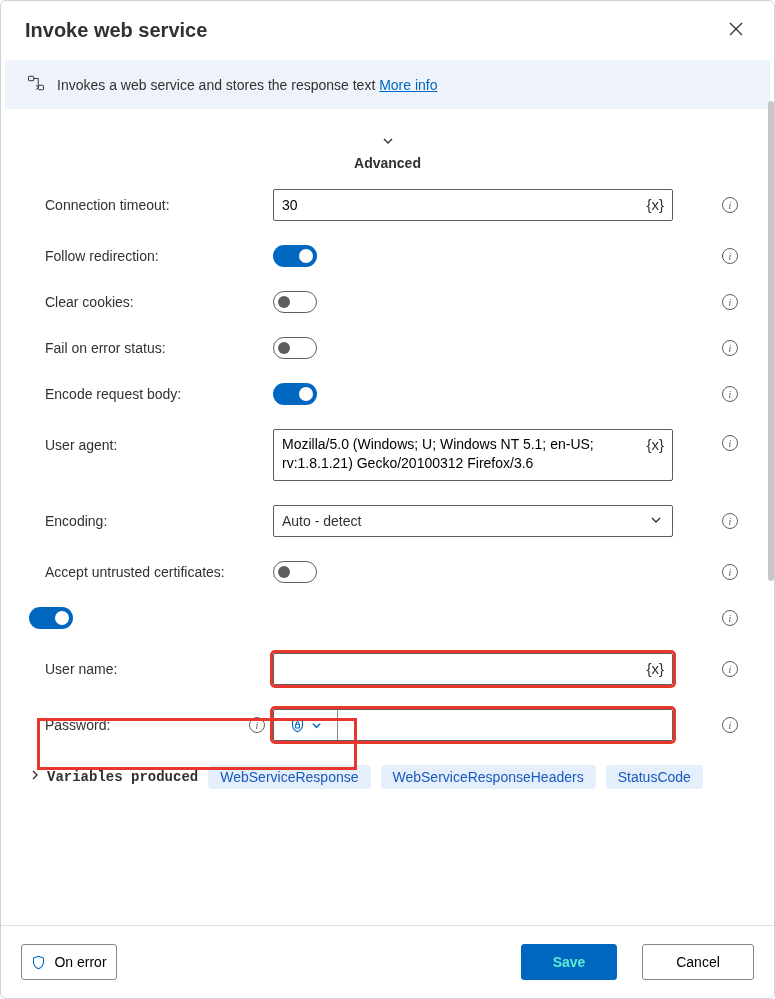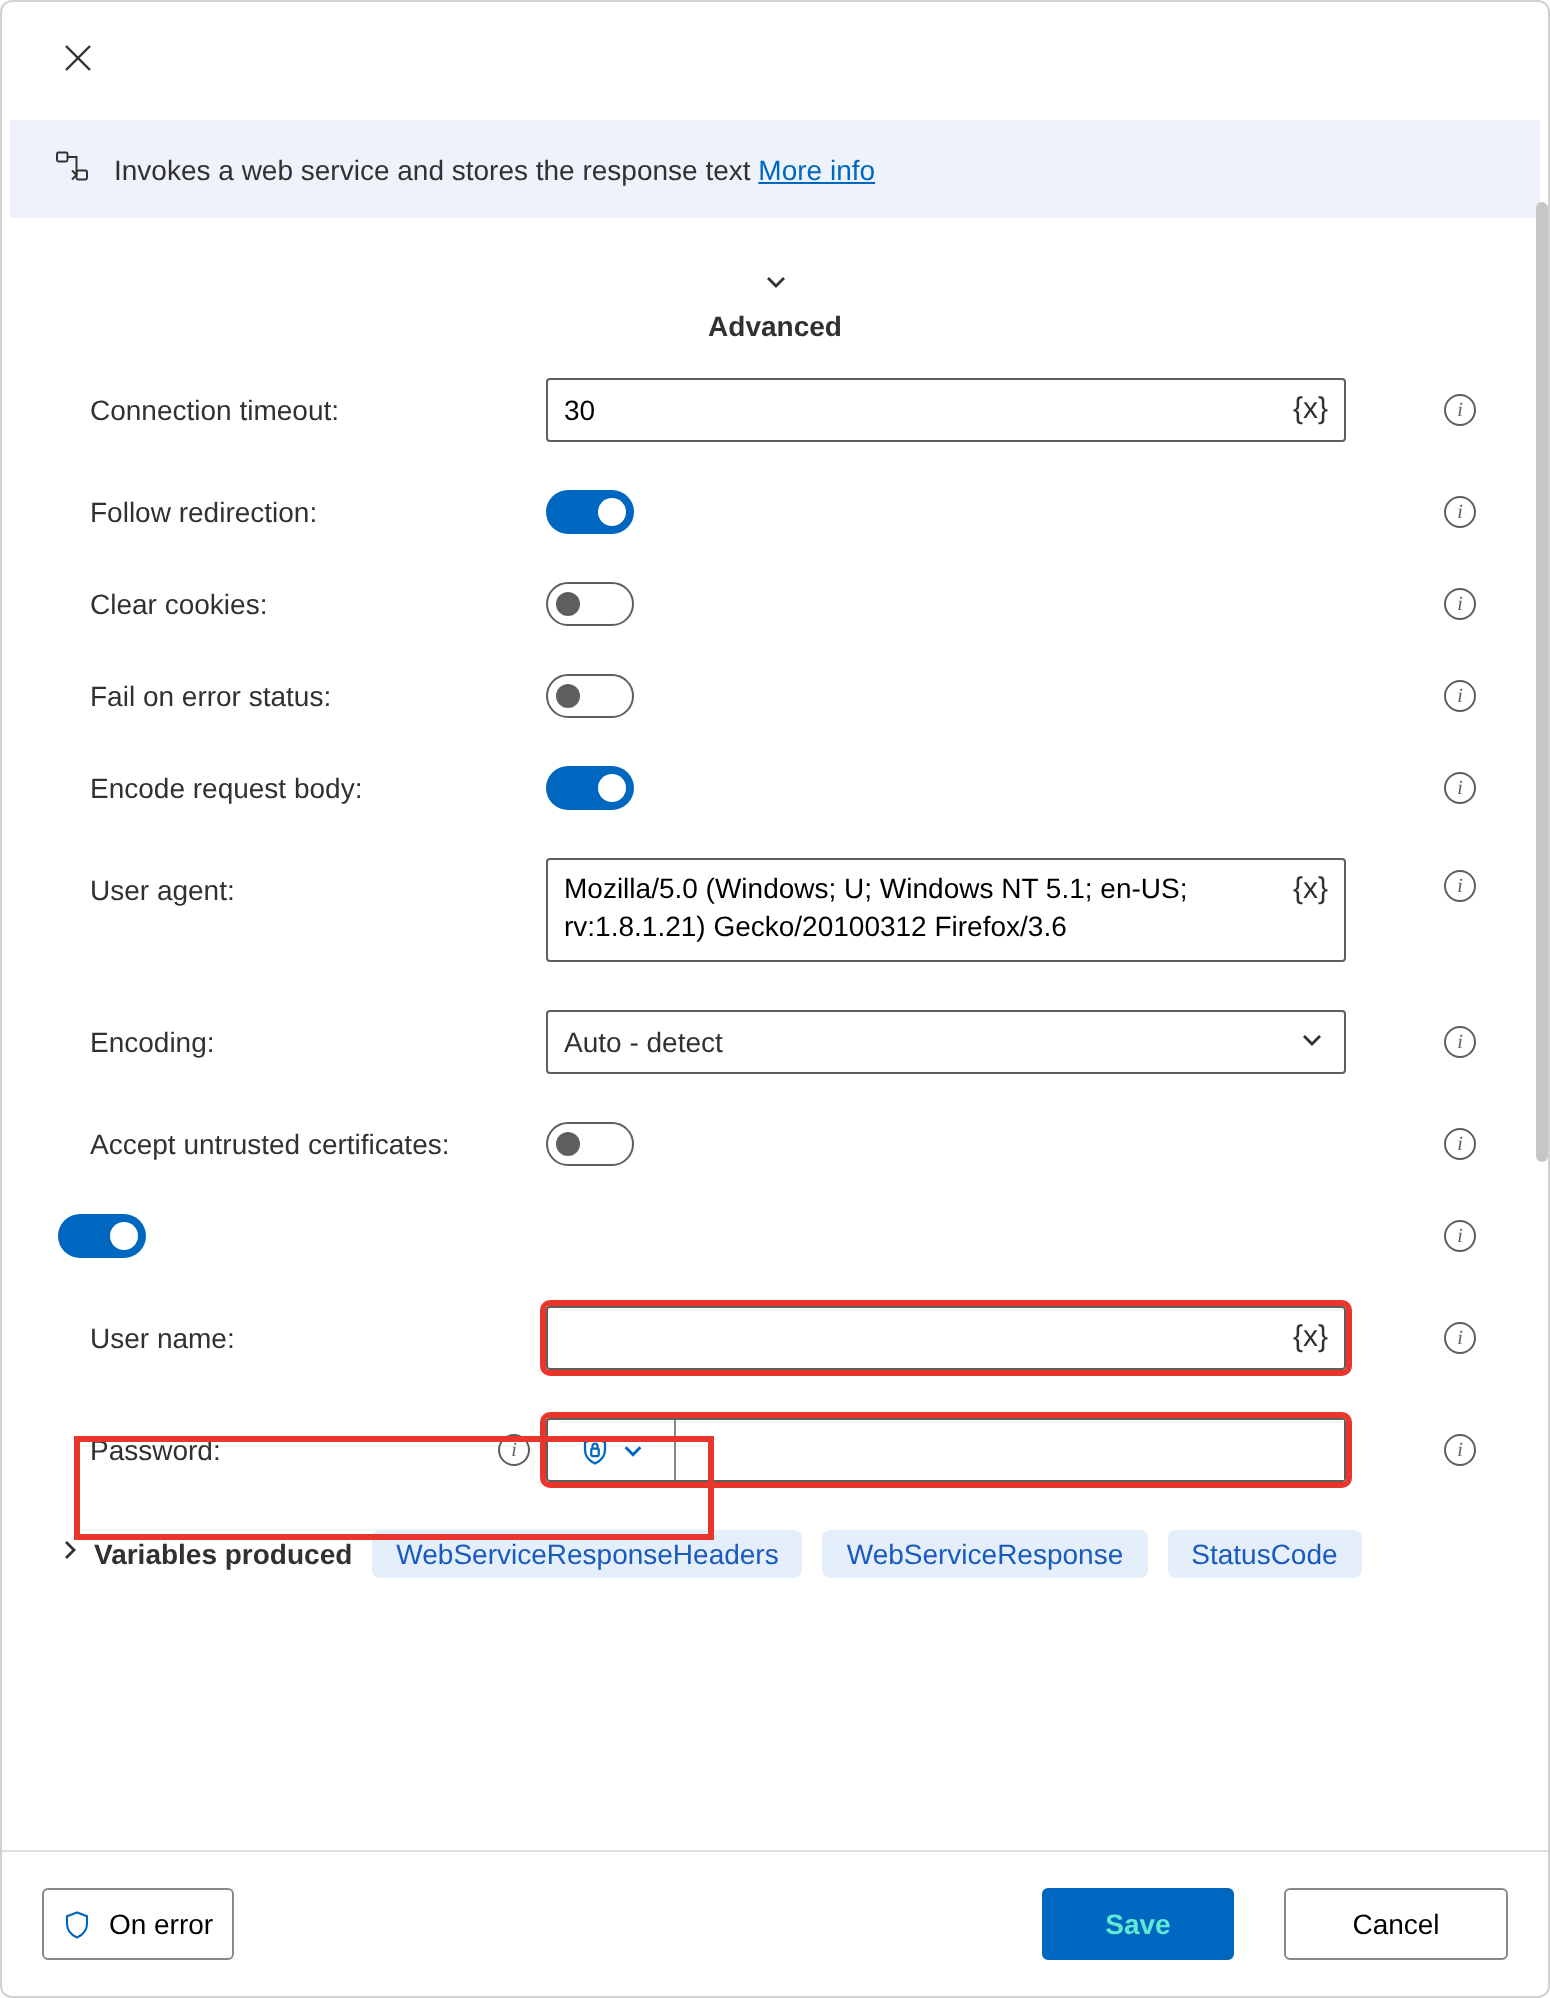--- a/index.html
+++ b/index.html
@@ -157,21 +157,21 @@
   .password-combo .pw-left svg.cd { width:11px; height:11px; }
   .password-combo input {
     flex:1; border:none; outline:none; padding: 0 8px; font:inherit;
   }
   .vars-row {
     display:flex; align-items:center; gap:10px; margin: 10px 0 12px 0;
     padding-left: 0px;
     flex-wrap: wrap;
   }
   .vars-label {
-    font-weight:600; display:flex; gap:6px; cursor:pointer;
+    font-weight:600; display:flex; gap:6px; cursor:pointer;font-family:Liberation Mono, monospace;
   }
   .chip {
     background:#e5eefb; color:#185abd; border-radius:4px;
     padding:4px 12px; font-size:14px; cursor:pointer;
   }
   .footer {
     border-top: 1px solid #e1dfdd;
     padding: 18px 20px;
     display:flex; align-items:center; gap:25px;
   }
@@ -189,20 +189,21 @@
   .scroll-indicator {
     position:absolute; right:0; top:100px; width:6px; height:480px;
     background:#c8c6c4; border-radius:3px;
   }
   .label-info-inline .info-circle { margin-left: 4px; }
 </style>
 </head>
 <body>
 
 <div class="header">
+  <h1>Invoke web service</h1>
   <div class="close-btn">
     <svg viewBox="0 0 16 16" fill="none" stroke="#323130" stroke-width="1.2">
       <line x1="2" y1="2" x2="14" y2="14"></line>
         <line x1="14" y1="2" x2="2" y2="14"></line>
     </svg>
   </div>
 </div>
 
 <div class="desc-bar">
   <span class="flow-icon">
@@ -374,22 +375,22 @@
 
   <div class="vars-row">
     <span class="vars-label">
       <span class="chev">
         <svg viewBox="0 0 12 12" fill="none" stroke="#323130" stroke-width="1.4">
             <polyline points="4,2 8,6 4,10"></polyline>
           </svg>
       </span>
       <span>Variables produced</span>
     </span>
+    <span class="chip">WebServiceResponse</span>
     <span class="chip">WebServiceResponseHeaders</span>
-    <span class="chip">WebServiceResponse</span>
     <span class="chip">StatusCode</span>
   </div>
 
 </div>
 
 <div class="scroll-indicator"></div>
 
 <div class="footer">
   <button class="btn onerr">
     <svg viewBox="0 0 24 24" fill="none" stroke="#0067c0" stroke-width="1.7">

